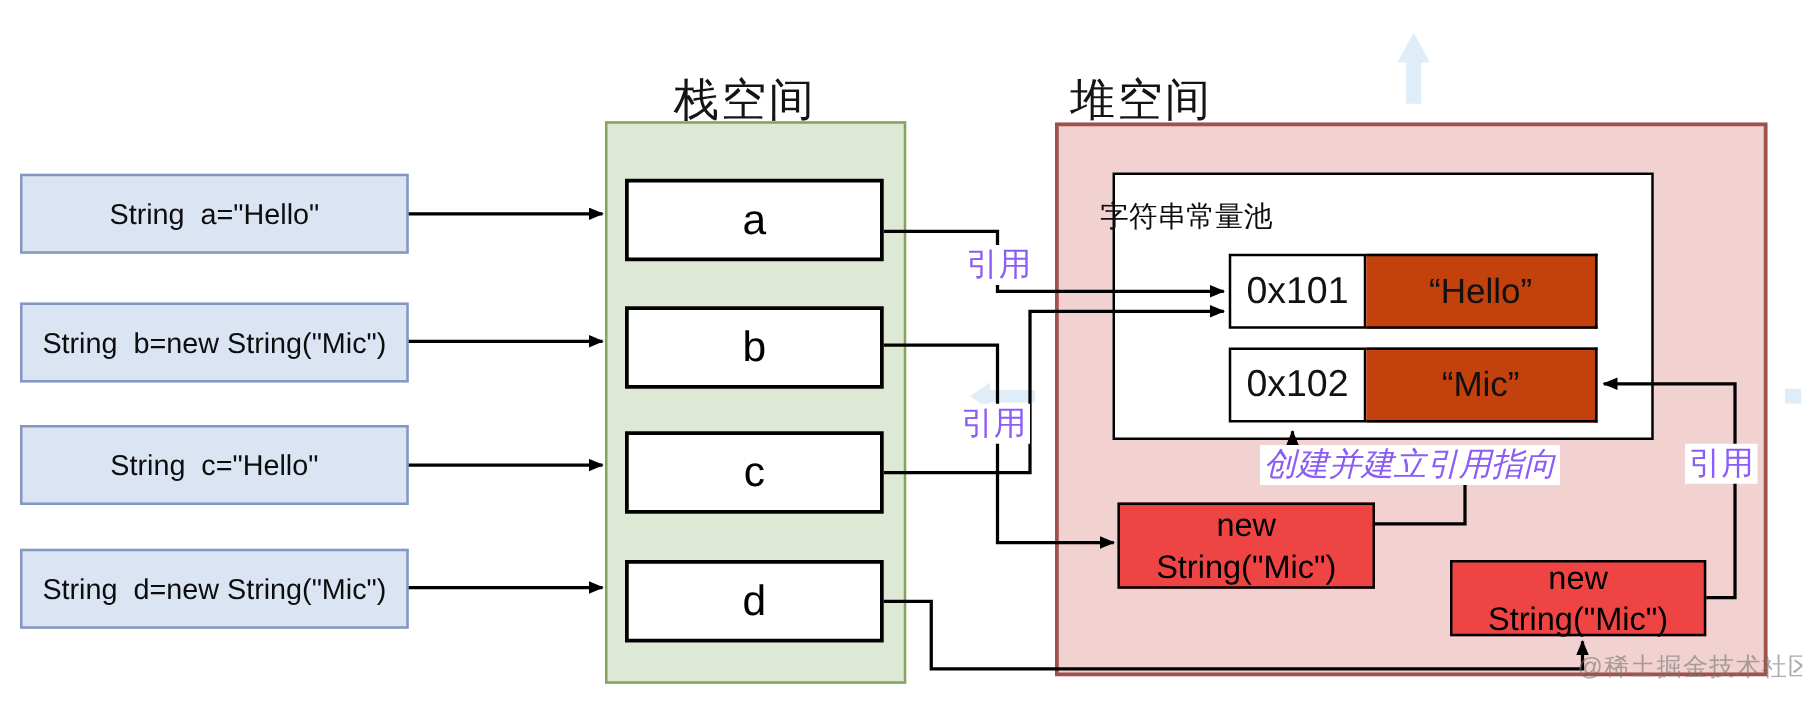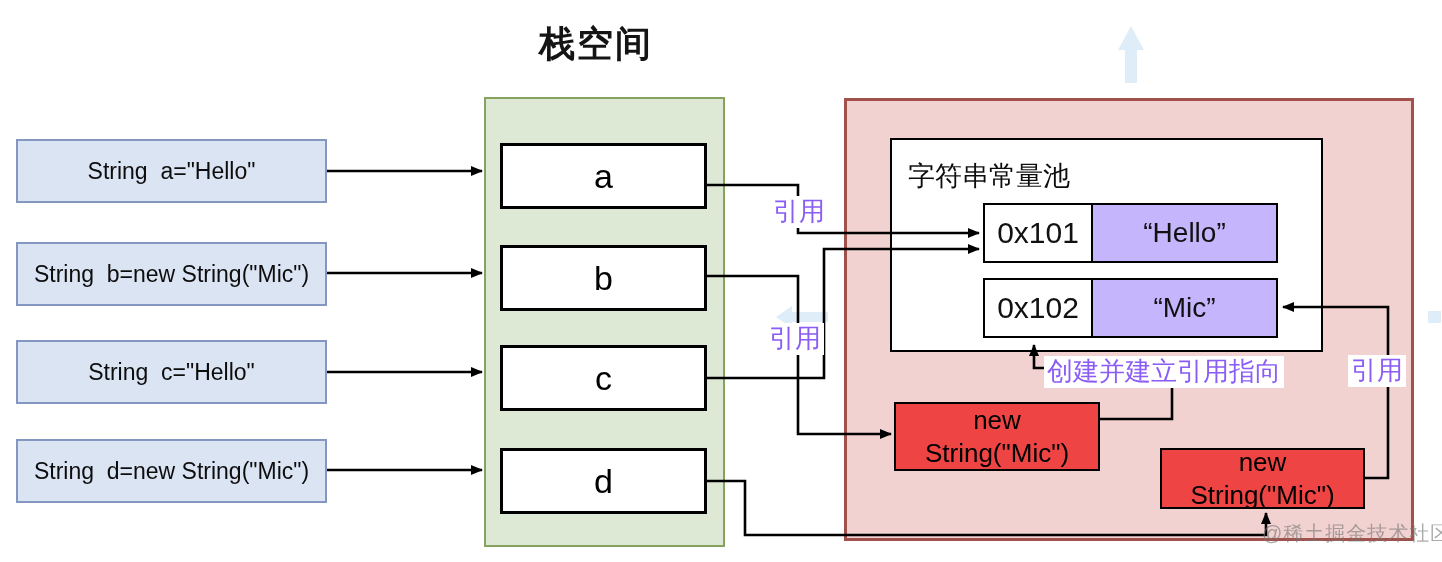--- a/index.html
+++ b/index.html
@@ -1,62 +1,63 @@
 <!DOCTYPE html>
 <html><head>
 <meta charset="utf-8">
 <style>
   html,body{margin:0;padding:0;background:#ffffff;}
   .stage{
     position:relative;width:1442px;height:562px;background:#fff;overflow:hidden;
     font-family:"Liberation Sans","DejaVu Sans",sans-serif;color:#111;
   }
   .abs{position:absolute;box-sizing:border-box;}
-  .title{font-size:36px;font-weight:700;letter-spacing:2px;color:#141414;}
+  .title{font-size:36px;font-weight:400;letter-spacing:2px;color:#141414;margin-top:36px;}
   .region{border-style:solid;}
   .region-stack{left:484px;top:97px;width:241px;height:450px;border-width:2px;}
   .region-heap{left:844px;top:98px;width:570px;height:443px;border-width:3px;}
   .code-box{
     left:16px;width:311px;height:64px;border:2px solid #8497c0;background:#dbe4f3;
     display:flex;align-items:center;justify-content:center;
     font-size:23px;white-space:pre;color:#0d0d0d;
   }
   .stack-cell{
     left:500px;width:207px;height:66px;background:#fff;border:3px solid #000;
     display:flex;align-items:center;justify-content:center;font-size:34px;color:#000;
   }
   .pool-box{left:890px;top:138px;width:433px;height:214px;background:#fff;border:2.5px solid #000;}
-  .pool-title{left:908px;top:158px;font-size:27px;color:#0d0d0d;}
+  .pool-title{left:880px;top:158px;font-size:23px;color:#0d0d0d;}
   .pool-row{position:absolute;left:983px;width:295px;height:60px;display:flex;}
   .pool-addr{
     width:110px;height:100%;background:#fff;border:2.5px solid #000;box-sizing:border-box;
     display:flex;align-items:center;justify-content:center;font-size:30px;
   }
   .pool-val{
-    flex:1;height:100%;background:#c4b5fd;border:2.5px solid #000;border-left:none;box-sizing:border-box;
+    flex:1;height:100%;background:#c2410c;border:2.5px solid #000;border-left:none;box-sizing:border-box;
     display:flex;align-items:center;justify-content:center;font-size:28px;
   }
   .heap-obj{
     background:#ef4444;border:2.5px solid #000;display:flex;align-items:center;justify-content:center;
     text-align:center;font-size:26px;line-height:1.25;white-space:pre-line;color:#000;
   }
   .note{
     background:#fff;color:#8b5cf6;font-size:26px;line-height:1.15;padding:1px 3px;white-space:nowrap;
   }
   .watermark{
     left:1262px;top:520px;font-size:20px;letter-spacing:1px;color:rgba(120,120,120,0.62);white-space:nowrap;
   }
   svg.connectors{position:absolute;left:0;top:0;pointer-events:none;}
 </style>
 </head>
 <body>
 
 <div class="stage">
 
   <div class="abs title" style="left:539px;top:20px;">栈空间</div>
+  <div class="abs title" style="left:856px;top:20px;">堆空间</div>
 
   <div class="abs region region-stack" id="stackRegion" style="background: rgb(221, 233, 212); border-color: rgb(133, 163, 94);"></div>
   <div class="abs region region-heap" id="heapRegion" style="background: rgb(242, 210, 208); border-color: rgb(161, 81, 75);"></div>
 
   <div class="abs code-box" style="top:139px;">String  a="Hello"</div>
   <div class="abs code-box" style="top:242px;">String  b=new String("Mic")</div>
   <div class="abs code-box" style="top:340px;">String  c="Hello"</div>
   <div class="abs code-box" style="top:439px;">String  d=new String("Mic")</div>
 
   <div class="abs stack-cell" style="top:143px;">a</div>
@@ -111,17 +112,17 @@
 
     <path d="M 1100 419 L 1172 419 L 1172 372" stroke="#000" stroke-width="2.6" fill="none"></path>
     <path d="M 1052 368 L 1034 368 L 1034 345" stroke="#000" stroke-width="2.6" fill="none" marker-end="url(#arr)"></path>
 
     <path d="M 1365 478 L 1388 478 L 1388 307 L 1283 307" stroke="#000" stroke-width="2.6" fill="none" marker-end="url(#arr)"></path>
   </svg>
 
   <div class="abs note" style="left:770px;top:196px;">引用</div>
   <div class="abs note" style="left:766px;top:323px;">引用</div>
   <div class="abs note" style="left:1348px;top:355px;">引用</div>
-  <div class="abs note" style="left:1044px;top:356px;">创建并建立引用指向</div>
+  <div class="abs note" style="left:1008px;top:356px;font-style:italic;">创建并建立引用指向</div>
 
   <div class="abs watermark">@稀土掘金技术社区</div>
 
 </div>
 
 </body></html>

